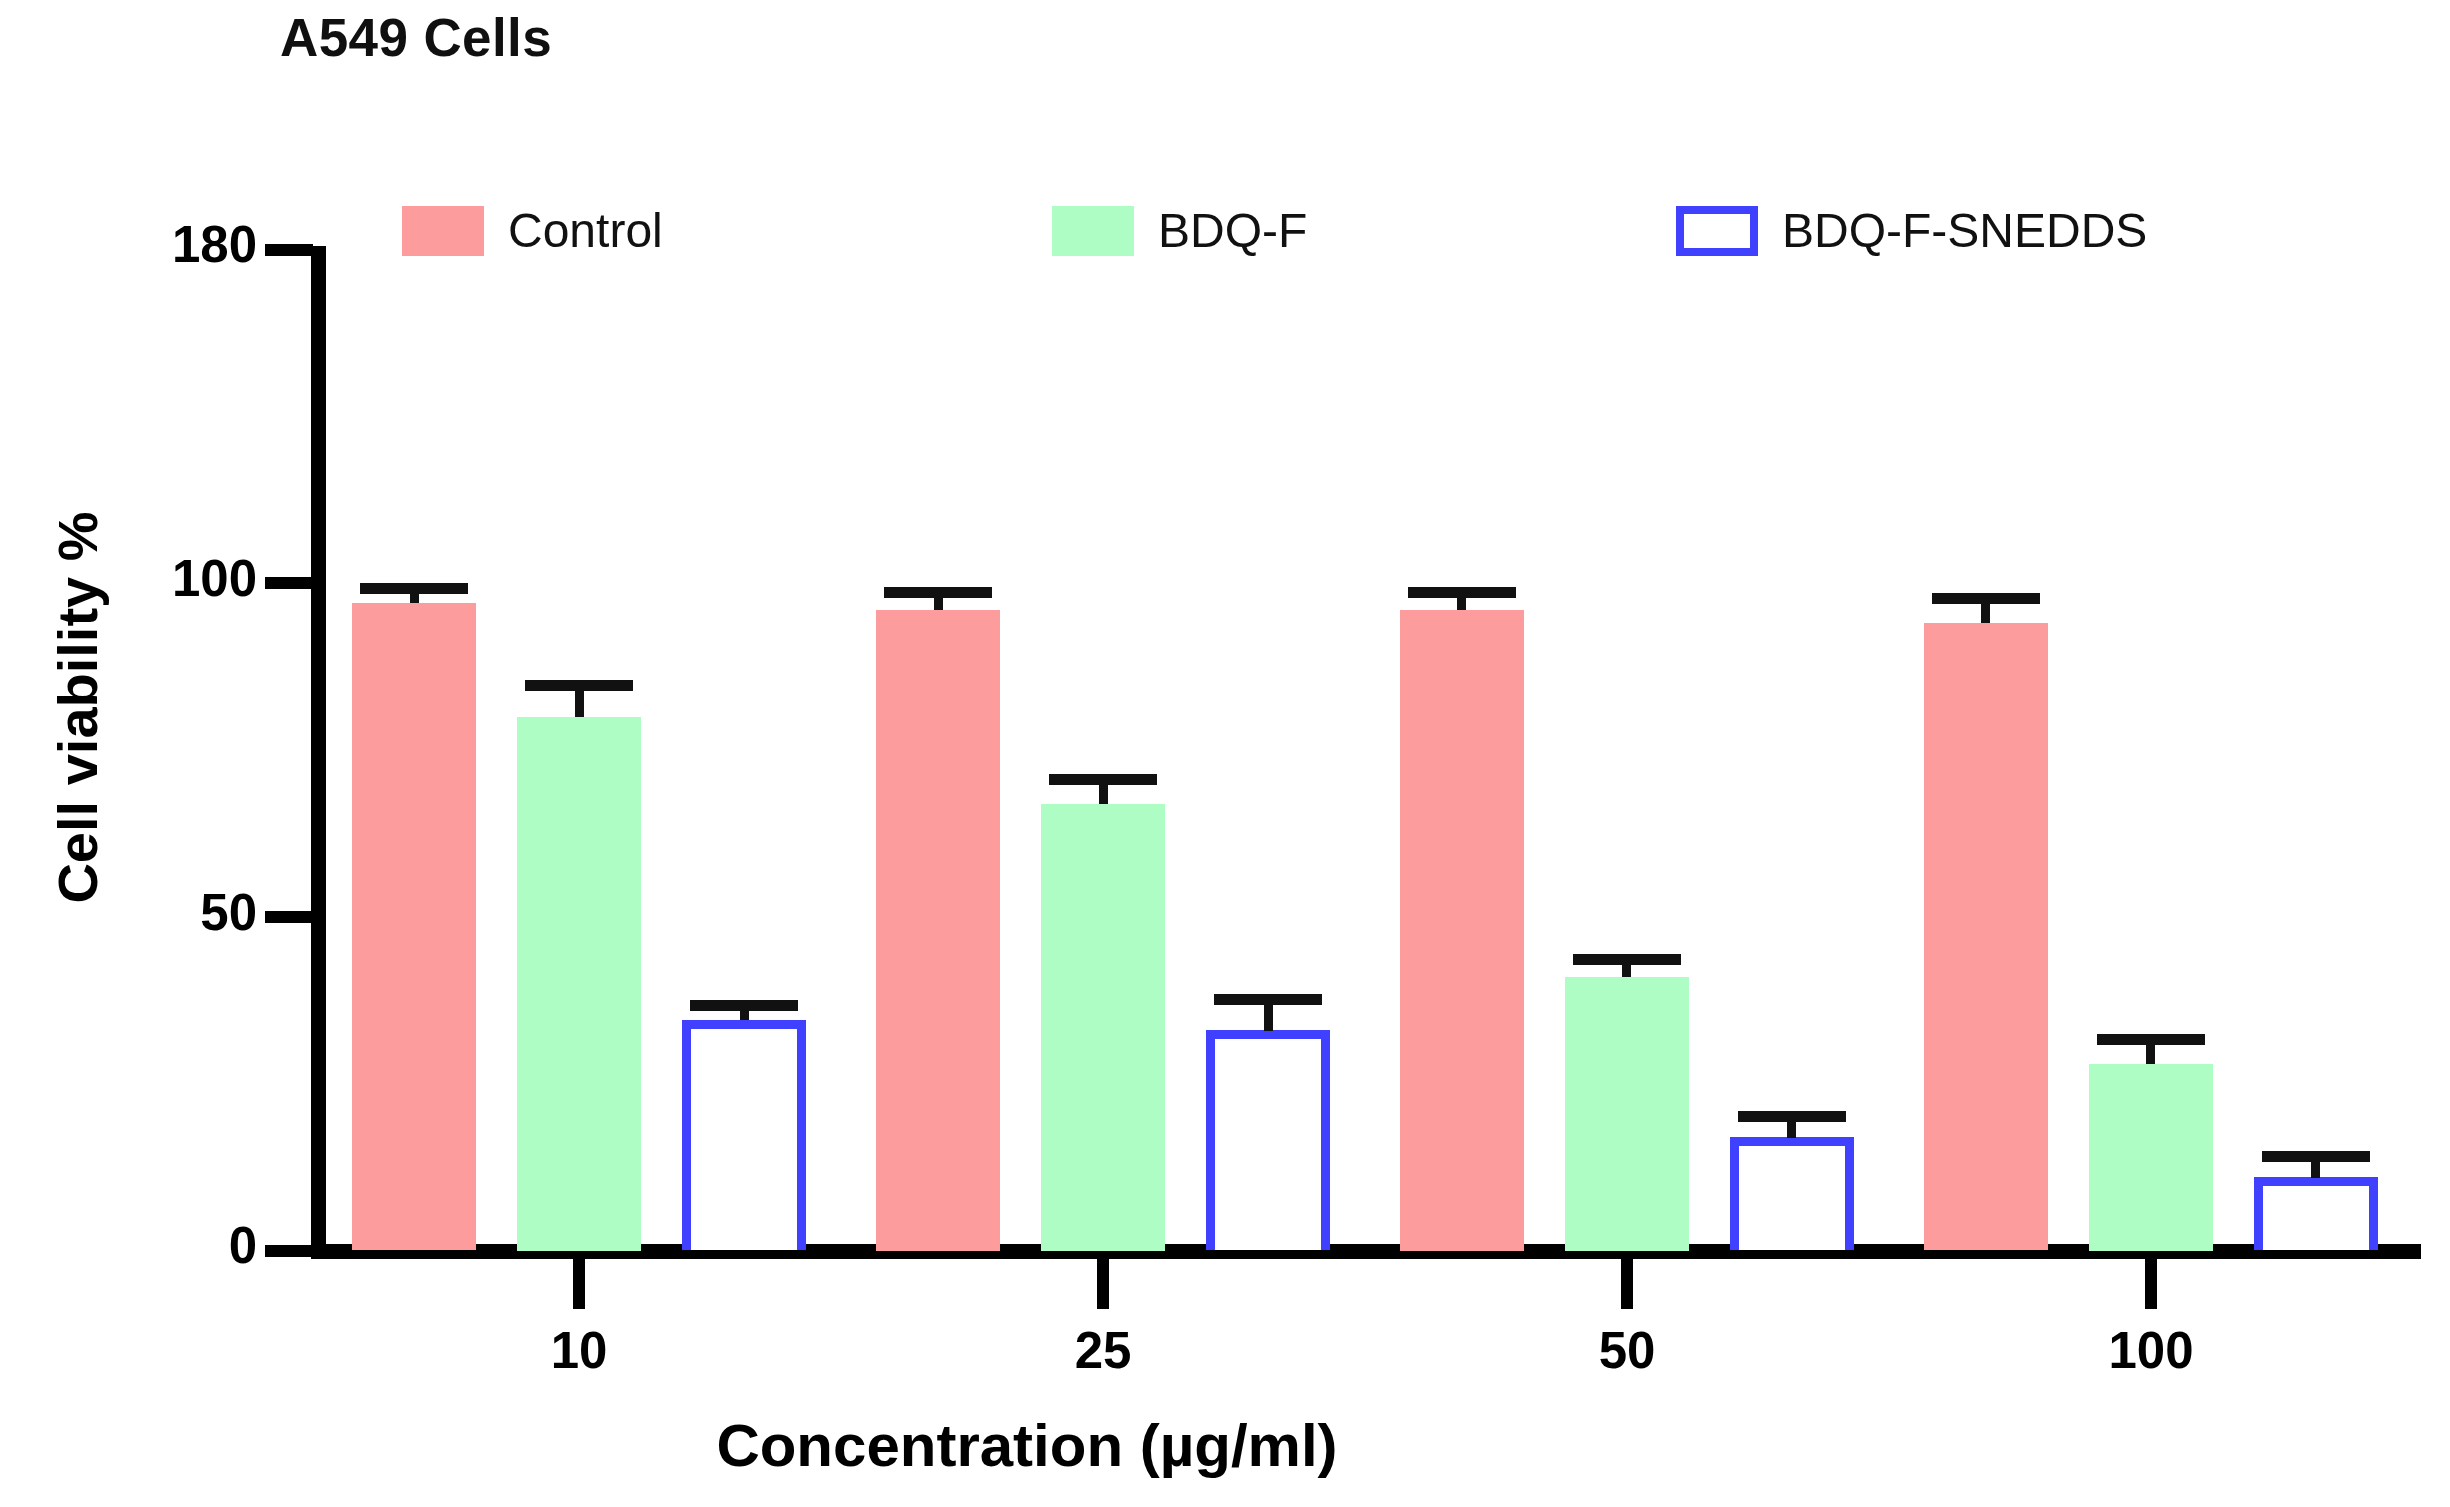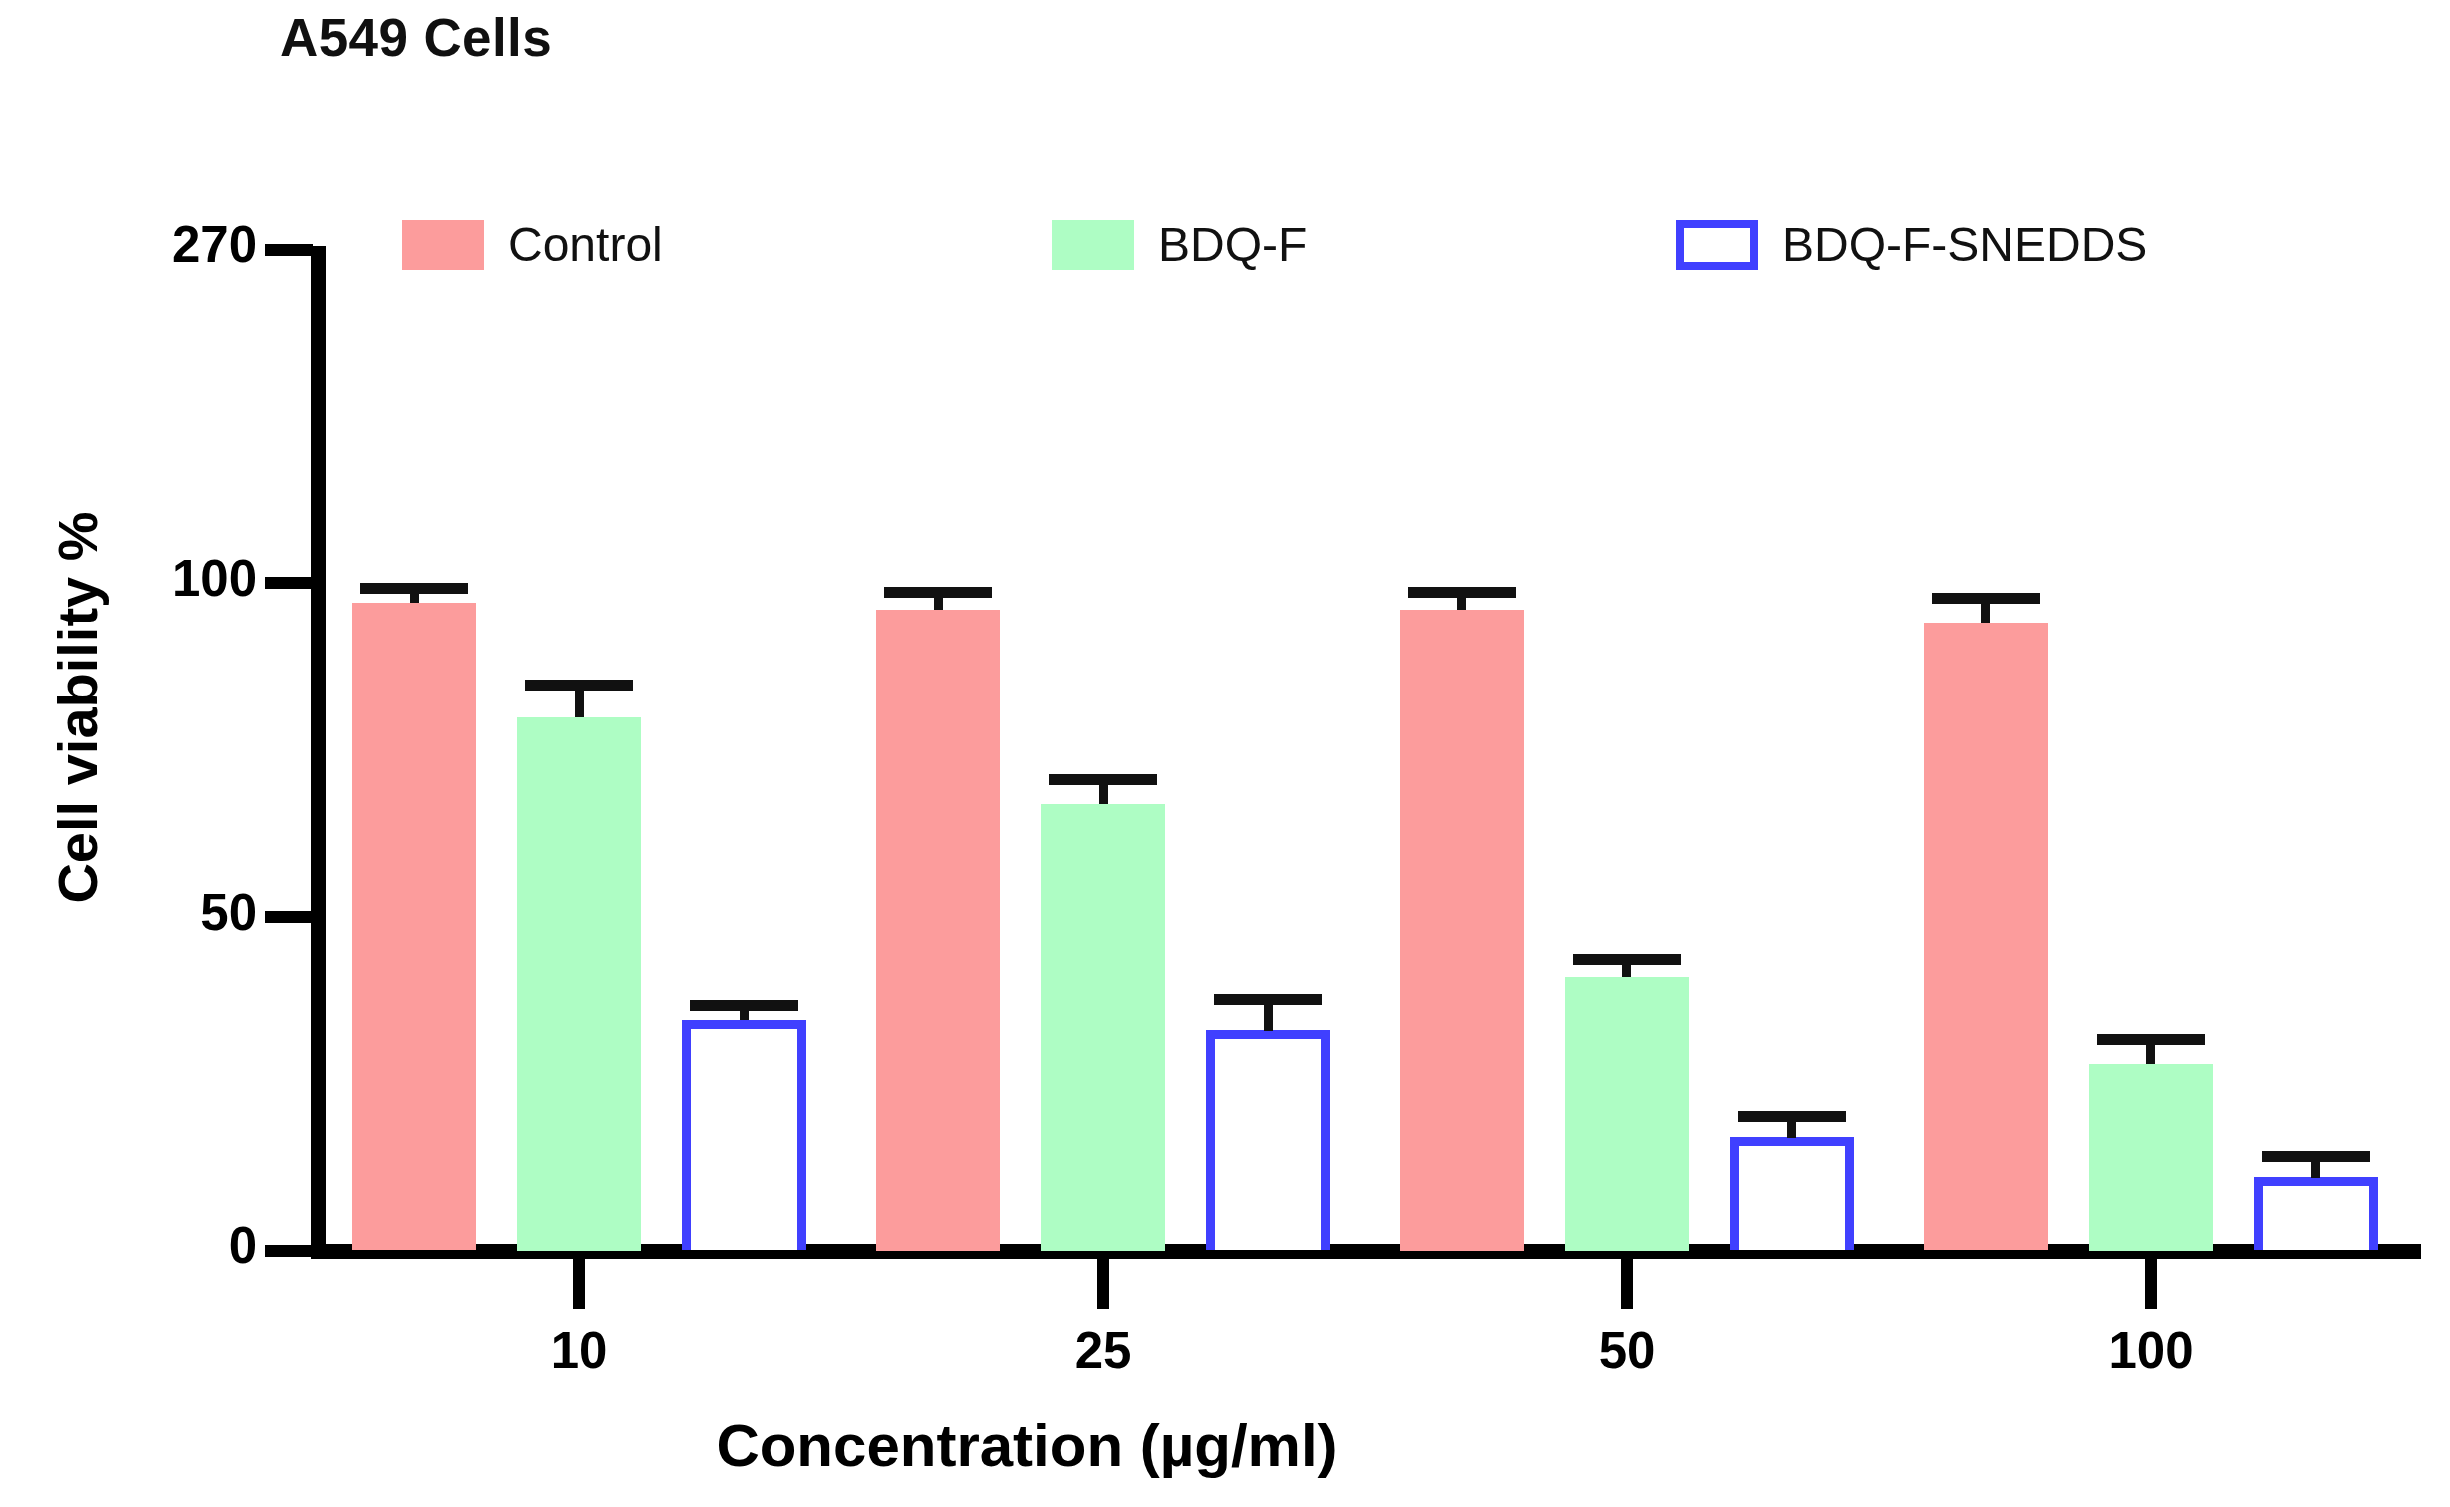--- a/index.html
+++ b/index.html
@@ -9,21 +9,21 @@
   
   #chart-title{
     position:absolute;left:256px;top:6.8px;
     font-size:53px;font-weight:bold;color:#101010;letter-spacing:0.4px;
     white-space:nowrap;
     margin-left:24px;
   }
 
   
   #legend{position:absolute;left:402px;top:198px;width:1795px;height:65px;}
-  .legend-item{position:absolute;top:14px;height:65px;display:flex;align-items:center;}
+  .legend-item{position:absolute;top:0;height:65px;display:flex;align-items:center;}
   .legend-swatch{width:82px;height:50px;}
   .legend-swatch.outline{background:#ffffff;box-sizing:border-box;}
   .legend-label{margin-left:24px;font-size:48px;color:#111;white-space:nowrap;font-weight:500;}
   #legend-item-0{left:0px;}
   #legend-item-1{left:650px;}
   #legend-item-2{left:1274px;}
 
   
   #plot{position:absolute;left:0;top:0;width:2450px;height:1508px;}
 
@@ -83,21 +83,21 @@
     <div id="y-axis-line"></div>
     <div id="x-axis-line"></div>
     <div id="y-ticks">
         <div class="y-tick" style="top: 1245px;"></div>
         <div class="ylab" style="left: 60px; top: 1216px;">0</div>
         <div class="y-tick" style="top: 911px;"></div>
         <div class="ylab" style="left: 60px; top: 883px;">50</div>
         <div class="y-tick" style="top: 577px;"></div>
         <div class="ylab" style="left: 60px; top: 549px;">100</div>
         <div class="y-tick" style="top: 244px;"></div>
-        <div class="ylab" style="left: 60px; top: 215px;">270</div>
+        <div class="ylab" style="left: 60px; top: 215px;">180</div>
       </div>
     <div id="x-ticks">
         <div class="x-tick" style="left: 573px;"></div>
         <div class="x-tick-label" style="left: 579px;">10</div>
         <div class="x-tick" style="left: 1097px;"></div>
         <div class="x-tick-label" style="left: 1103px;">25</div>
         <div class="x-tick" style="left: 1621px;"></div>
         <div class="x-tick-label" style="left: 1627px;">50</div>
         <div class="x-tick" style="left: 2145px;"></div>
         <div class="x-tick-label" style="left: 2151px;">100</div>

